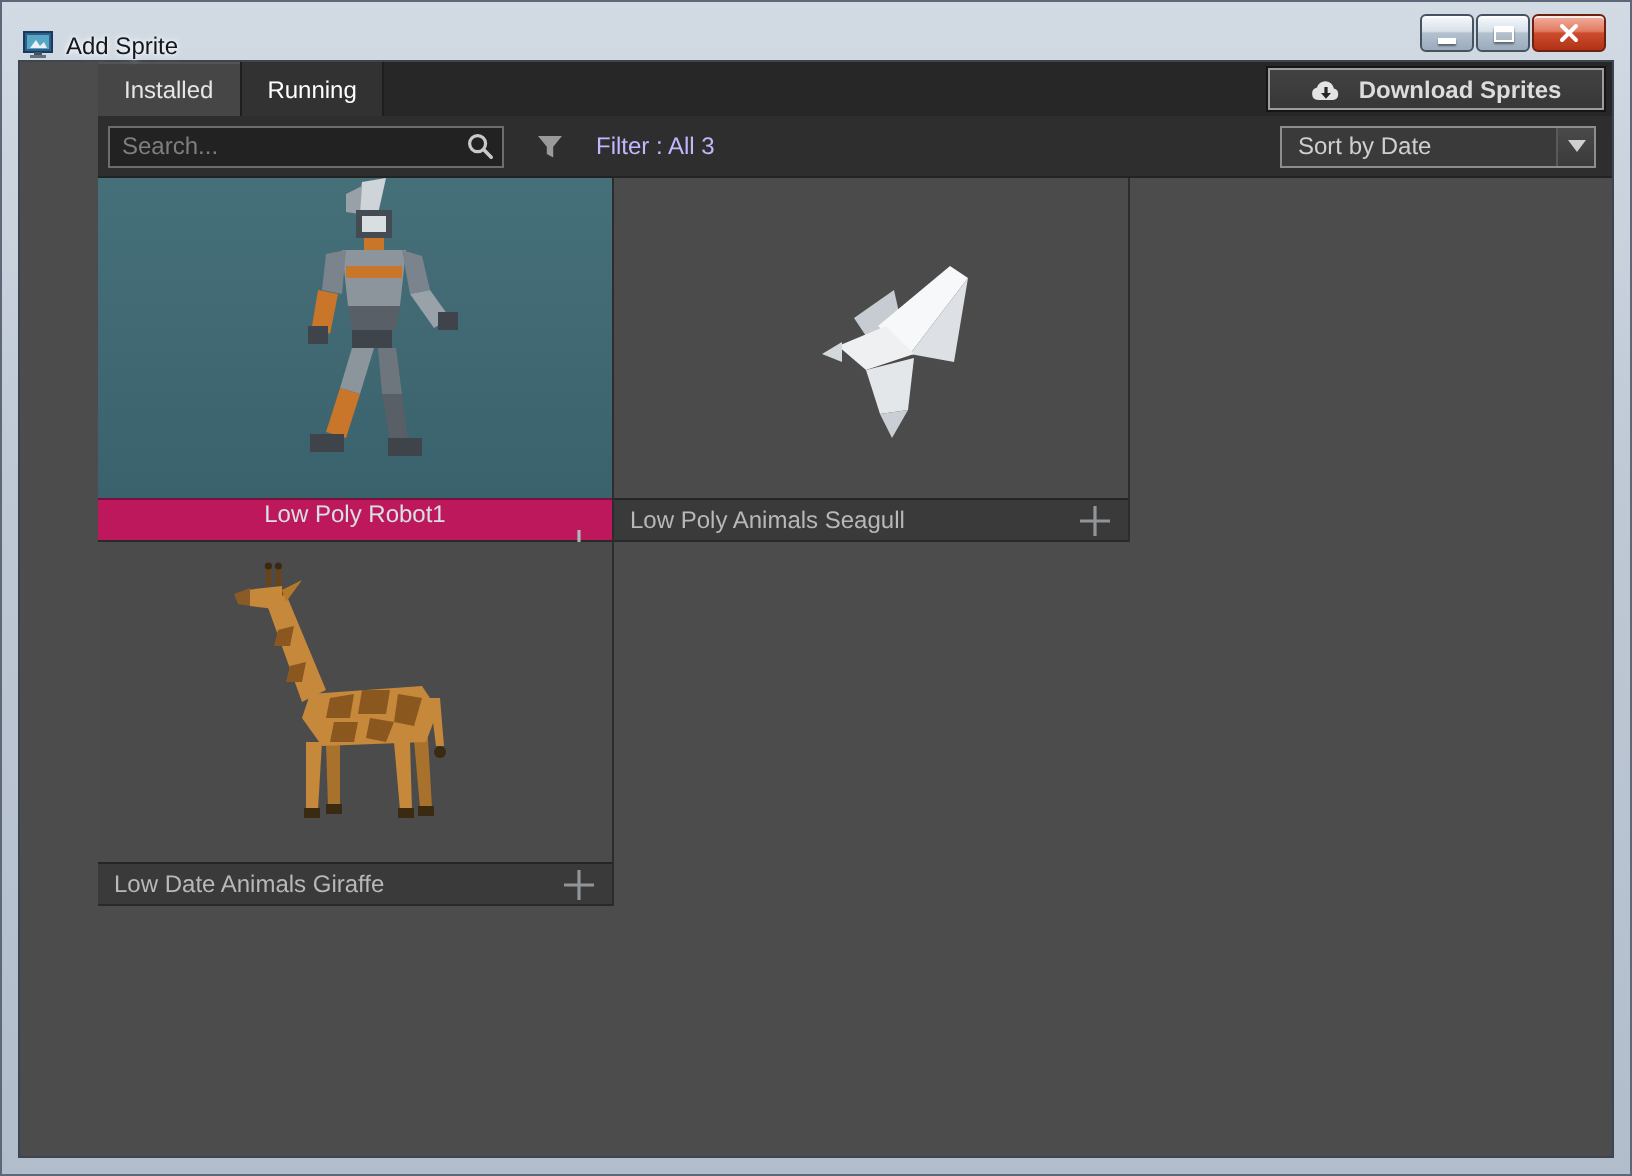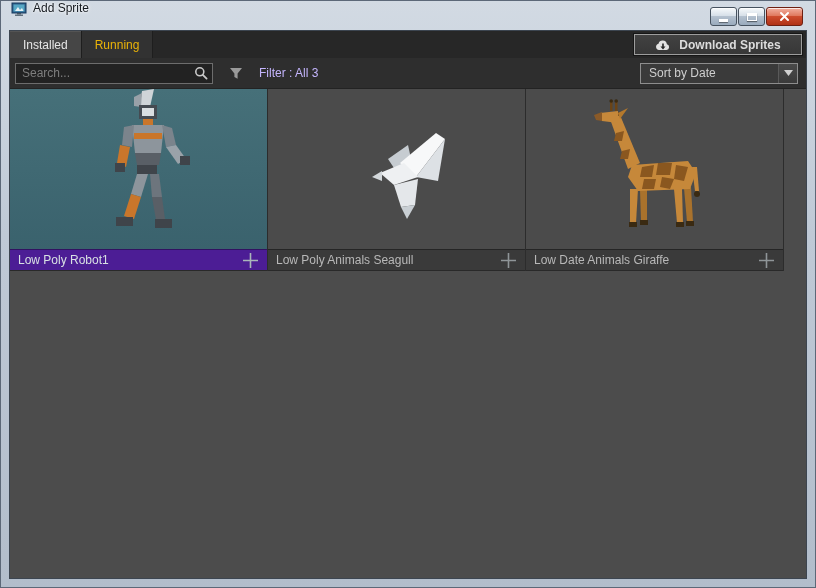--- a/index.html
+++ b/index.html
@@ -3,45 +3,45 @@
 <meta charset="utf-8">
 <style>
   * { margin:0; padding:0; box-sizing:border-box; }
   html,body { width:816px; height:588px; overflow:hidden; background:#000;
               font-family:"Liberation Sans", sans-serif; }
 
   
   .window { width:816px; height:588px; position:relative;
             background:linear-gradient(180deg,#d2dae3 0%, #bfc9d6 40%, #b2bdcb 100%);
             border:1px solid #5c6878; padding:0 8px 8px 8px; }
-  .titlebar { height:29px; display:flex; align-items:flex-start; position:relative; }
+  .titlebar { height:29px; display:flex; align-items:flex-end; position:relative; }
   .title-icon { width:16px; height:16px; margin:0 6px 0 2px; flex:0 0 auto; }
   .title-text { font-size:12px; color:#14191f; text-shadow:0 0 4px rgba(255,255,255,.95), 0 0 2px rgba(255,255,255,.9); }
 
   .caption-buttons { position:absolute; top:6px; right:4px; display:flex; gap:1px; }
   .cap-btn { width:27px; height:19px; border:1px solid #46525f; border-radius:3px;
              background:linear-gradient(180deg,#f7fafc 0%, #d7e0e9 45%, #b4c1cf 50%, #9aabbd 100%);
              display:flex; align-items:center; justify-content:center;
              box-shadow:inset 0 1px 0 rgba(255,255,255,.75); }
   .cap-btn.close { width:37px;
              background:linear-gradient(180deg,#f3b0a0 0%, #e07a60 45%, #cd4c2e 50%, #b03216 100%);
              border-color:#6e2012; }
   .glyph-min { width:9px; height:3px; background:#fff; margin-top:7px;
                box-shadow:0 1px 1px rgba(0,0,0,.45); }
   .glyph-max { width:10px; height:8px; border:1px solid #fff; border-top-width:3px;
                box-shadow:0 1px 1px rgba(0,0,0,.45); }
 
   
   .client { height:549px; background:#4c4c4c; border:1px solid #3c4550;
-            display:flex; flex-direction:column; }
+            display:flex; flex-direction:column;padding-left:39px; }
 
   
   .tabbar { height:27px; background:#272727; display:flex; align-items:stretch; flex:0 0 auto; }
   .tab { padding:0 13px; display:flex; align-items:center; font-size:12px;
-         color:#eab308; background:#323232; border-right:1px solid #1e1e1e; cursor:default; }
+         color:#ffffff; background:#323232; border-right:1px solid #1e1e1e; cursor:default; }
   .tab.active { background:#464646; color:#e6e6e6; box-shadow:inset 0 1px 0 rgba(255,255,255,.08); }
   .download-btn { margin:3px 4px 3px auto; height:21px; padding:0 12px; min-width:168px;
                   background:linear-gradient(180deg,#424242,#373737); border:1px solid #9d9d9d;
                   box-shadow:0 0 0 1px #161616; display:flex; align-items:center; justify-content:center;
                   gap:8px; color:#dcdcdc; font-size:12px;font-weight:bold; }
 
   
   .toolbar { height:31px; background:#2e2e2e; border-bottom:1px solid #232323;
              display:flex; align-items:center; padding:0 5px; flex:0 0 auto; }
   .searchbox { width:198px; height:21px; background:#222; border:1px solid #6d6d6d;
@@ -62,21 +62,21 @@
 
   
   .content { flex:1; background:#4c4c4c; display:flex; align-items:flex-start; align-content:flex-start; flex-wrap:wrap; }
   .card { width:258px; border-right:1px solid #2c2c2c; }
   .thumb { height:160px; display:flex; align-items:center; justify-content:center; overflow:hidden; }
   .thumb-robot { background:linear-gradient(180deg,#467079 0%, #3a626d 100%); }
   .thumb-plain { background:#4b4b4b; }
   .cardbar { height:22px; display:flex; align-items:center; padding:0 8px;
              font-size:12px; color:#b8b8b8; background:#3a3a3a;
              border-top:1px solid rgba(0,0,0,.35); border-bottom:1px solid #292929; }
-  .card.selected .cardbar { background:#4c1d95; color:#d8e0e3; }
+  .card.selected .cardbar { background:#be185d; color:#d8e0e3;flex-direction:column; }
   .plus-wrap { margin-left:auto; display:flex; align-items:center; }
 </style>
 </head>
 <body>
 
 <div class="window">
 
   <div class="titlebar">
     <svg class="title-icon" viewBox="0 0 16 16">
       <rect x="1" y="2" width="14" height="10" fill="#2e5f8a" stroke="#173a5e"></rect>

